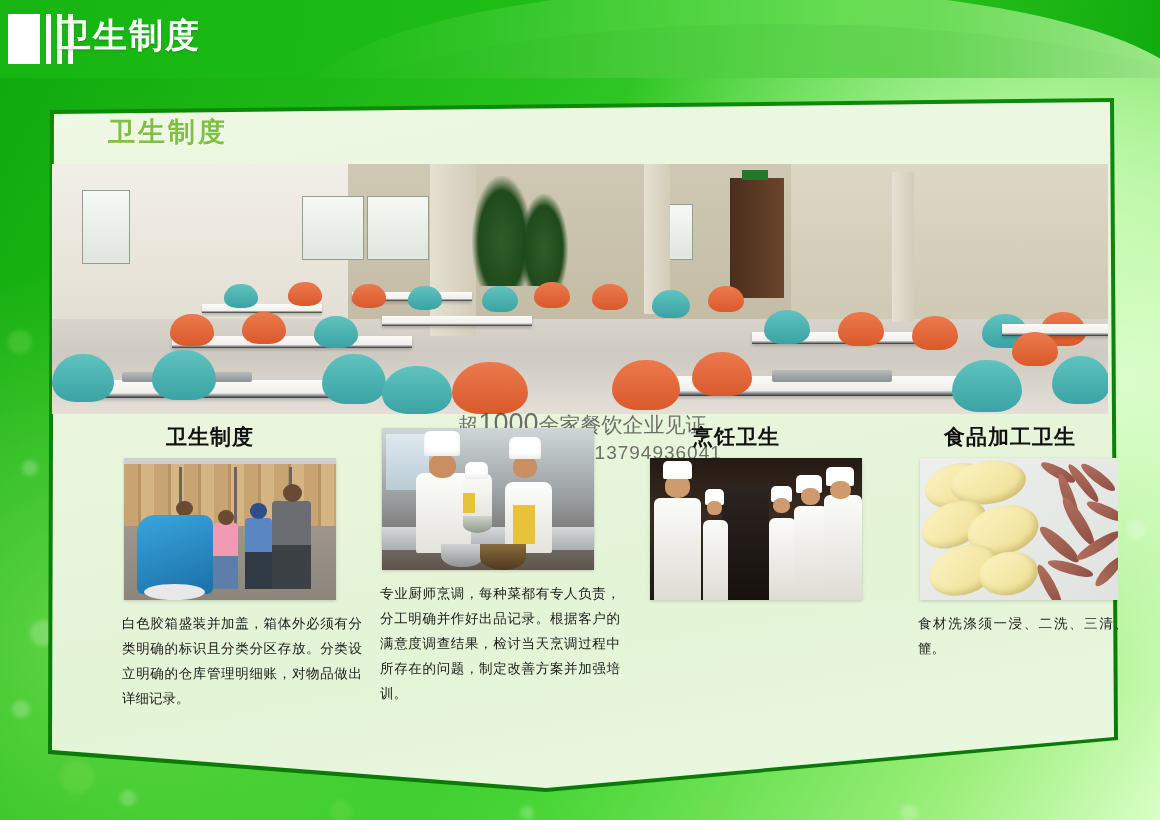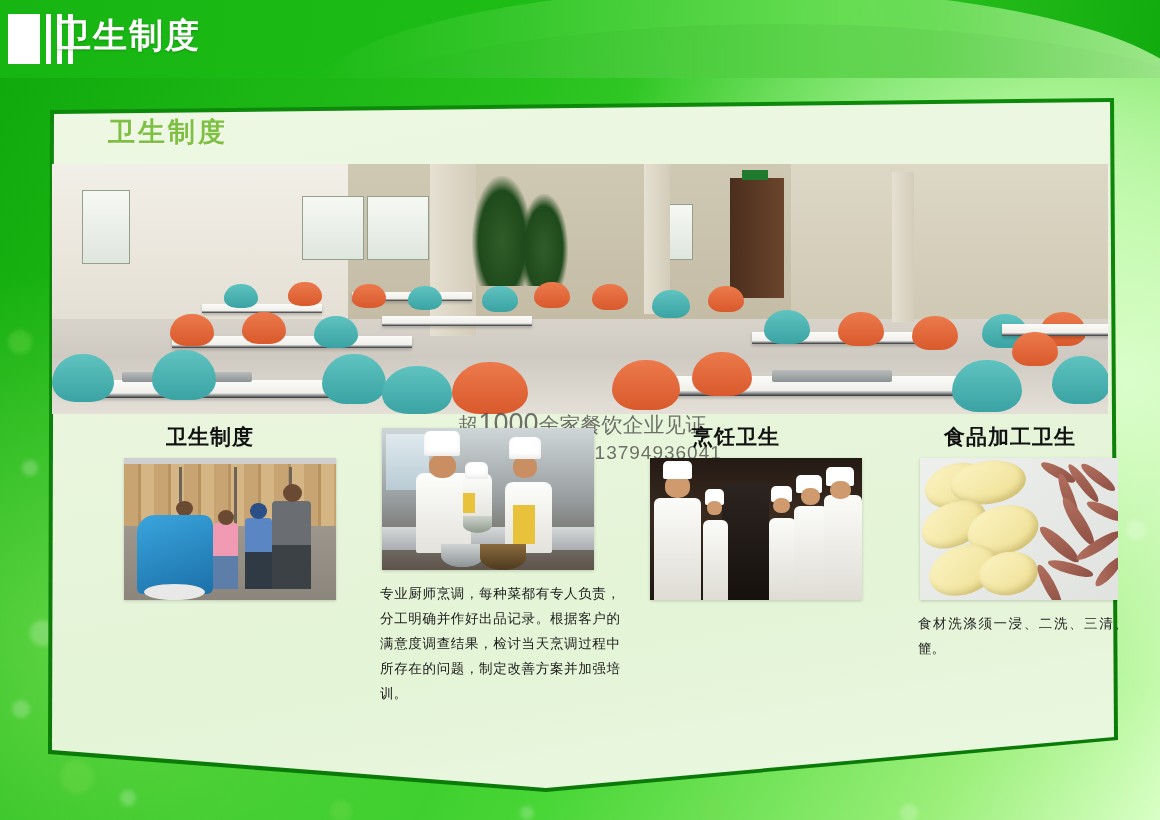--- a/index.html
+++ b/index.html
@@ -283,20 +283,21 @@
             <div class="p" style="left:22%;width:13%;height:52%;background:linear-gradient(180deg,#f2f4f6 0 52%,#2b3a4d 52% 100%);"></div>
             <div class="head" style="left:24.5%;bottom:59%;width:8%;height:11%;"></div>
             <div class="p" style="left:42%;width:12%;height:46%;background:linear-gradient(180deg,#f09ab4 0 50%,#5d7ea8 50% 100%);"></div>
             <div class="head" style="left:44.5%;bottom:53%;width:7.5%;height:10.5%;"></div>
             <div class="p" style="left:57%;width:13%;height:50%;background:linear-gradient(180deg,#5b86c4 0 48%,#2f3a44 48% 100%);"></div>
             <div class="head" style="left:59.5%;bottom:57%;width:8%;height:11%;background:#2b4f86;"></div>
             <div class="p" style="left:70%;width:18%;height:62%;background:linear-gradient(180deg,#6a6e72 0 50%,#3c4146 50% 100%);"></div>
             <div class="head" style="left:75%;bottom:69%;width:9%;height:13%;"></div>
             <div class="mach"></div>
           </div>
+          <p>白色胶箱盛装并加盖，箱体外必须有分类明确的标识且分类分区存放。分类设立明确的仓库管理明细账，对物品做出详细记录。</p>
         </div>
 
         <div class="col c2">
           <div class="thumb t2">
             <div class="bg2"></div>
             <div class="win2"></div>
             <div class="cnt"></div>
             <div class="chef" style="left:16%;width:26%;height:56%;"></div>
             <div class="face" style="left:22%;top:18%;width:13%;height:17%;"></div>
             <div class="hat" style="left:20%;top:2%;width:17%;height:18%;"></div>

